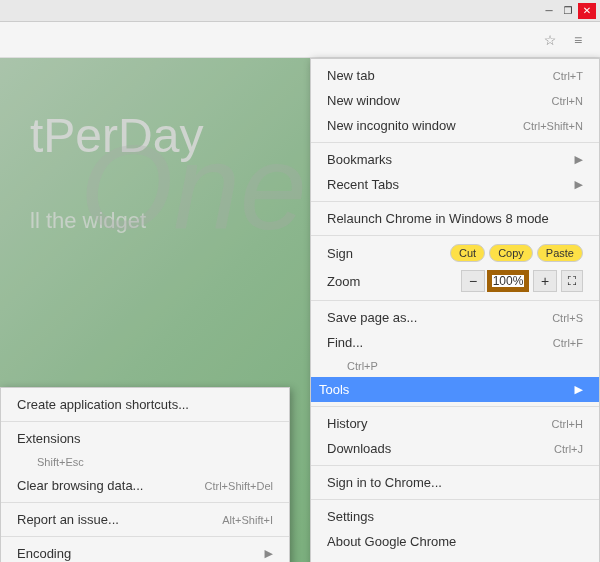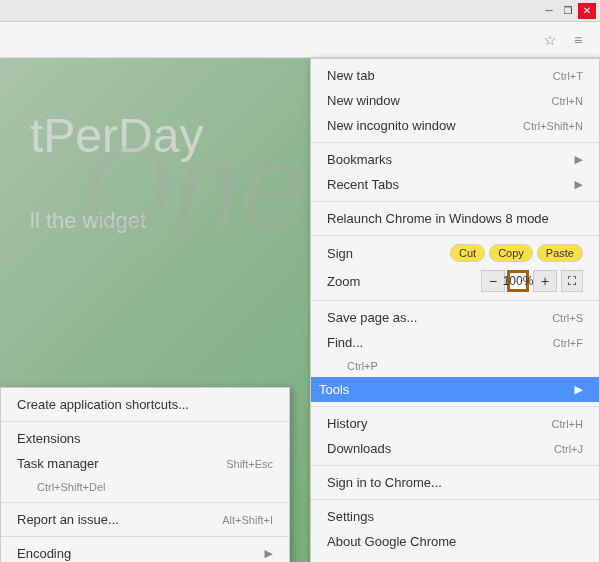--- a/index.html
+++ b/index.html
@@ -191,24 +191,24 @@
       border: 1px solid #ccc;
       display: flex;
       align-items: center;
       justify-content: center;
       cursor: pointer;
       font-size: 14px;
       color: #333;
       margin-left: 2px;
     }
     .zoom-value {
-      width: 22px;
+      width: 42px;
       height: 22px;
       background: #fff;
-      border: 3px solid #a16207;
+      border: 5px solid #a16207;
       display: flex;
       align-items: center;
       justify-content: center;
       font-size: 12px;
       color: #333;
       margin: 0 2px;
     }
     .zoom-fullscreen {
       width: 22px;
       height: 22px;
@@ -259,24 +259,24 @@
 
 <div class="tools-submenu" id="tools-submenu-el" style="top: 387px;">
 <div class="menu-item">
       <span class="menu-item-label">Create application shortcuts...</span>
     </div>
     <div class="menu-separator"></div>
     <div class="menu-item">
       <span class="menu-item-label">Extensions</span>
     </div>
     <div class="menu-item">
-      <span class="menu-item-label">Task manager</span>
       <span class="menu-item-shortcut">Shift+Esc</span>
     </div>
     <div class="menu-item">
+      <span class="menu-item-label">Clear browsing data...</span>
       <span class="menu-item-shortcut">Ctrl+Shift+Del</span>
     </div>
     <div class="menu-separator"></div>
     <div class="menu-item">
       <span class="menu-item-label">Report an issue...</span>
       <span class="menu-item-shortcut">Alt+Shift+I</span>
     </div>
     <div class="menu-separator"></div>
     <div class="menu-item">
       <span class="menu-item-label">Encoding</span>

